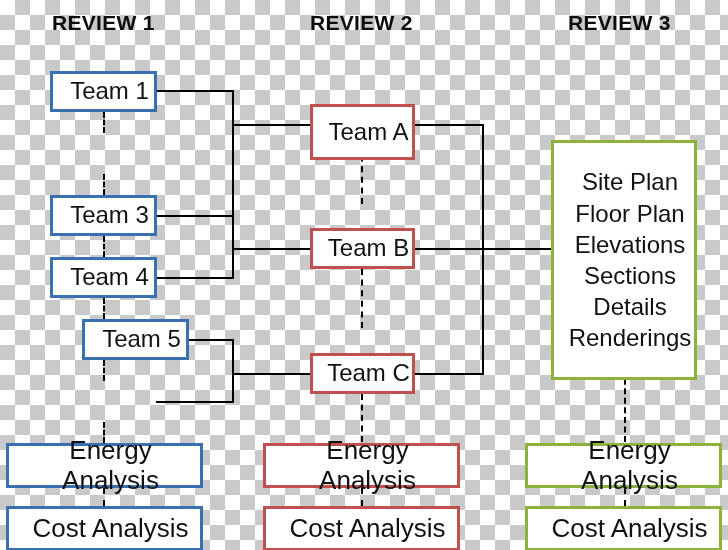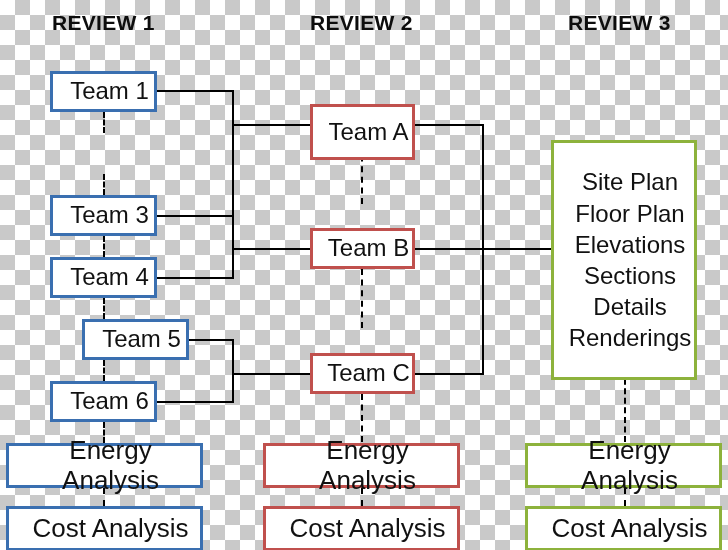--- a/index.html
+++ b/index.html
@@ -130,23 +130,20 @@
   </div>
 
   <div class="nodebox blue" style="left:50px; top:257px; width:107px; height:41px;">
     <span class="lbl team-label">Team 4</span>
   </div>
 
   <div class="nodebox blue" style="left:50px; top:319px; width:107px; height:41px;margin-left:32px;">
     <span class="lbl team-label">Team 5</span>
   </div>
 
-  <div class="nodebox blue" style="left:50px; top:381px; width:107px; height:41px;">
-    <span class="lbl team-label">Team 6</span>
-  </div>
 
   <div class="nodebox blue" style="left:6px; top:443px; width:197px; height:45px;">
     <span class="lbl analysis-label">Energy Analysis</span>
   </div>
 
   <div class="nodebox blue" style="left:6px; top:506px; width:197px; height:45px;">
     <span class="lbl analysis-label">Cost Analysis</span>
   </div>
 
   <div class="nodebox red" style="left:310px; top:104px; width:105px; height:56px;">

